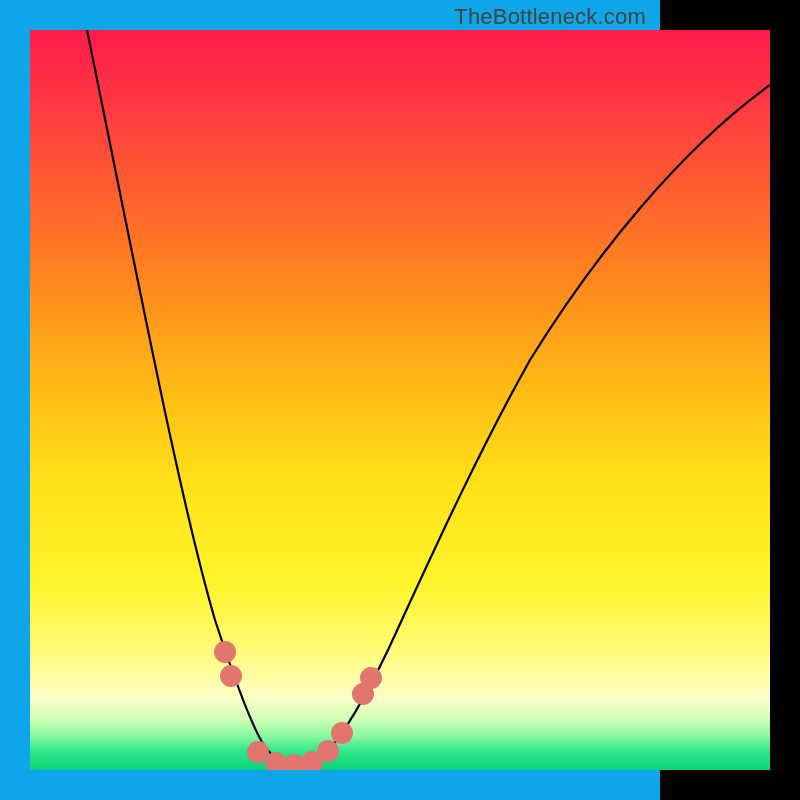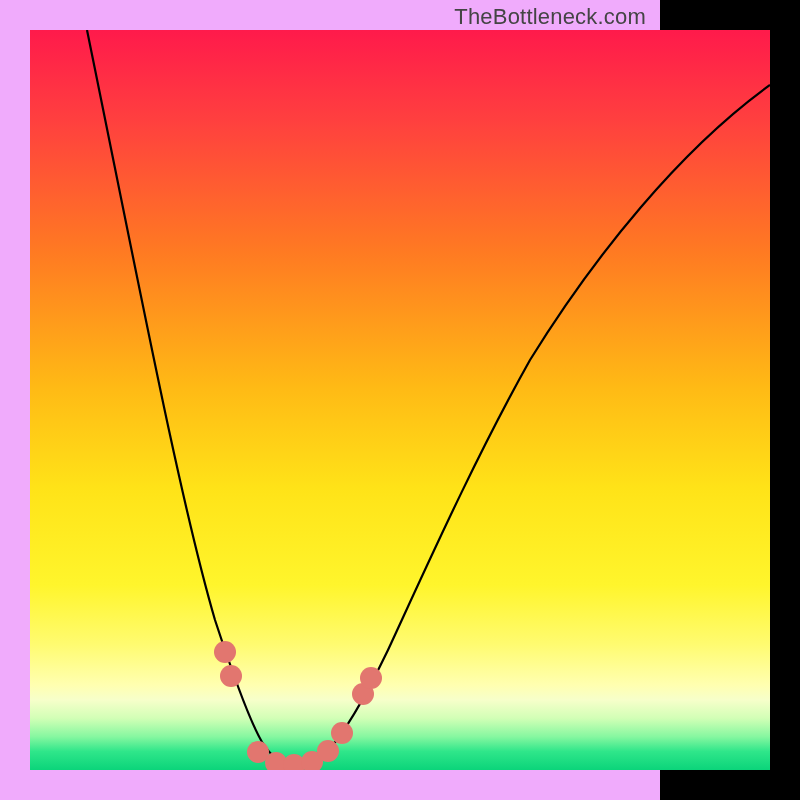--- a/index.html
+++ b/index.html
@@ -9,21 +9,21 @@
     height: 800px;
     overflow: hidden;
     background: #000;
     font-family: Arial, Helvetica, sans-serif;
   }
   .frame {
     position: absolute;
     top: 0; left: 0;
     width: 660px;
     height: 800px;
-    background: #f0abfc;
+    background: #0ea5e9;
   }
   .plot {
     position: absolute;
     background: #000;
   }
   .watermark {
     position: absolute;
     top: 4px;
     right: 14px;
     color: #444;

